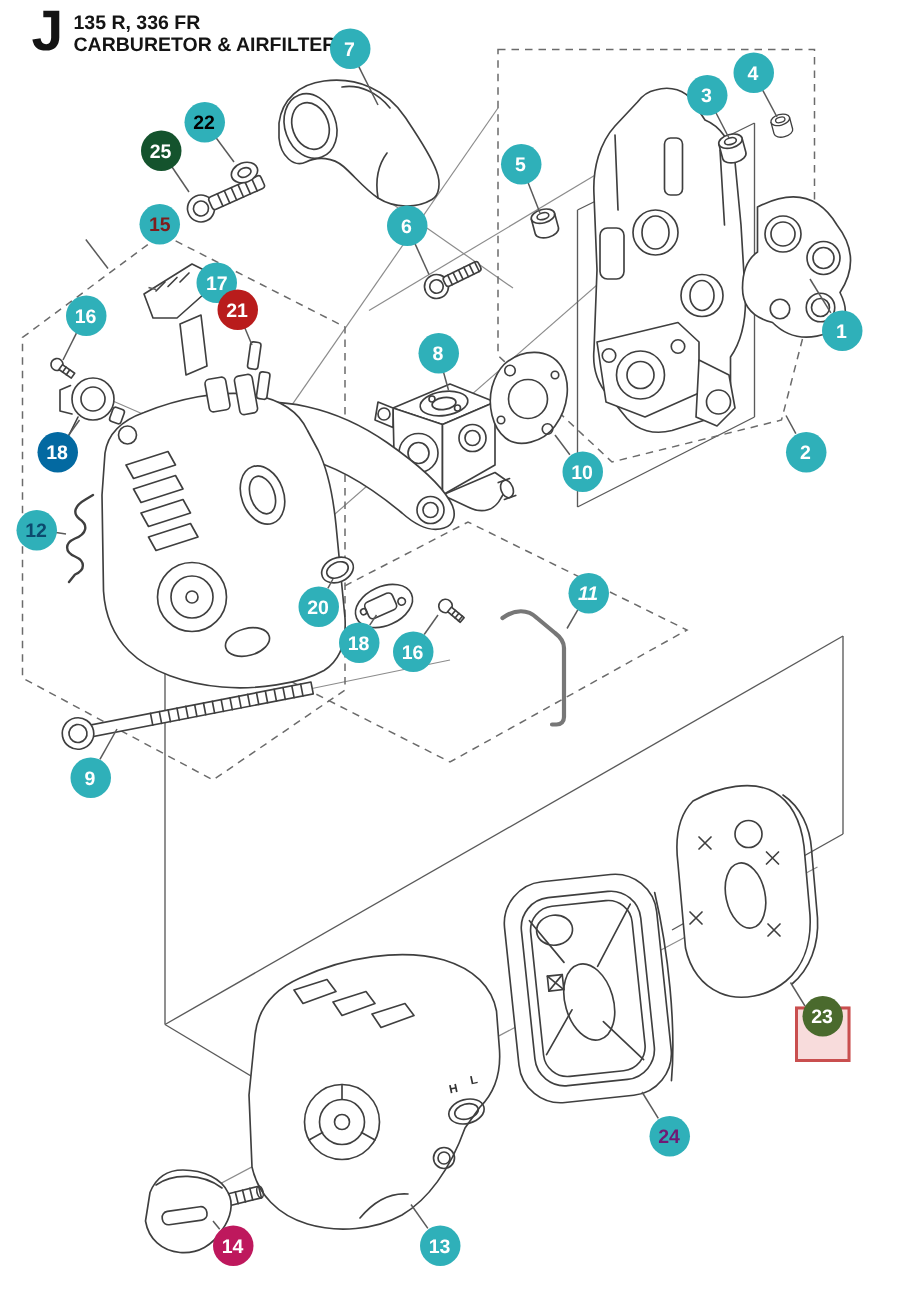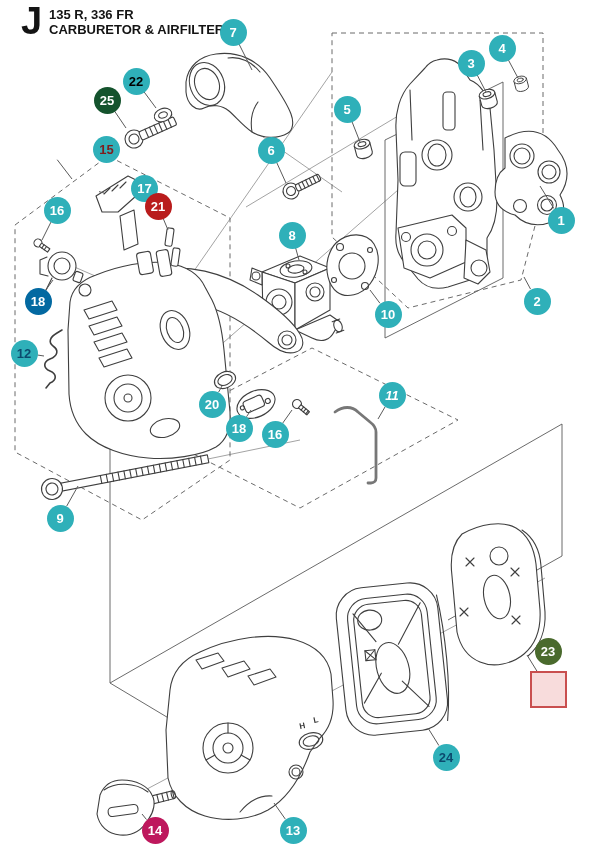--- a/index.html
+++ b/index.html
@@ -326,17 +326,17 @@
       <div class="callout" style="left: 49px; top: 149px; background: rgb(47, 176, 185); color: #7f1d1d; margin-left: 44px;">15</div>
       <div class="callout" style="left: 57px; top: 210px; background: rgb(47, 176, 185); color: rgb(255, 255, 255);">16</div>
       <div class="callout" style="left: 275px; top: 434px; background: rgb(47, 176, 185); color: rgb(255, 255, 255);">16</div>
       <div class="callout" style="left: 86px; top: 188px; background: rgb(47, 176, 185); color: rgb(255, 255, 255); margin-left: 45px;">17</div>
       <div class="callout" style="left: 38px; top: 301px; background: #0369a1; color: rgb(255, 255, 255);">18</div>
       <div class="callout" style="left: 239px; top: 428px; background: rgb(47, 176, 185); color: rgb(255, 255, 255);">18</div>
       <div class="callout" style="left: 212px; top: 404px; background: rgb(47, 176, 185); color: rgb(255, 255, 255);">20</div>
       <div class="callout" style="left: 158px; top: 206px; background: #b91c1c; color: rgb(255, 255, 255);">21</div>
       <div class="callout" style="left: 136px; top: 81px; background: rgb(47, 176, 185); color: #000000;">22</div>
       <div class="callout-box" style="left: 548px; top: 689px; background: rgb(248, 220, 220); border: 2px solid rgb(201, 79, 79);"></div>
-      <div class="callout" style="left: 548px; top: 651px; background: rgb(74, 106, 45); color: rgb(255, 255, 255);">23</div>
-      <div class="callout" style="left: 446px; top: 757px; background: rgb(47, 176, 185); color: #0c4a6e;">24</div>
+      <div class="callout" style="left: 548px; top: 677px; background: rgb(74, 106, 45); color: rgb(255, 255, 255);">23</div>
+      <div class="callout" style="left: 446px; top: 757px; background: rgb(47, 176, 185); color: #701a75;">24</div>
       <div class="callout" style="left: 107px; top: 100px; background: #14532d; color: rgb(255, 255, 255);">25</div>
     </div>
 </div>
 
 </body></html>

